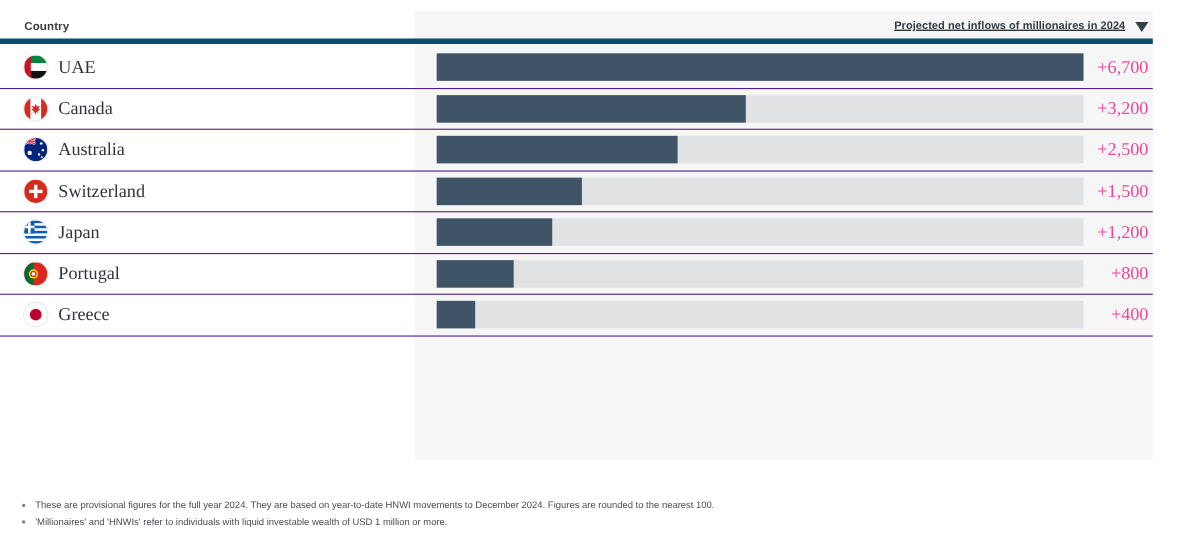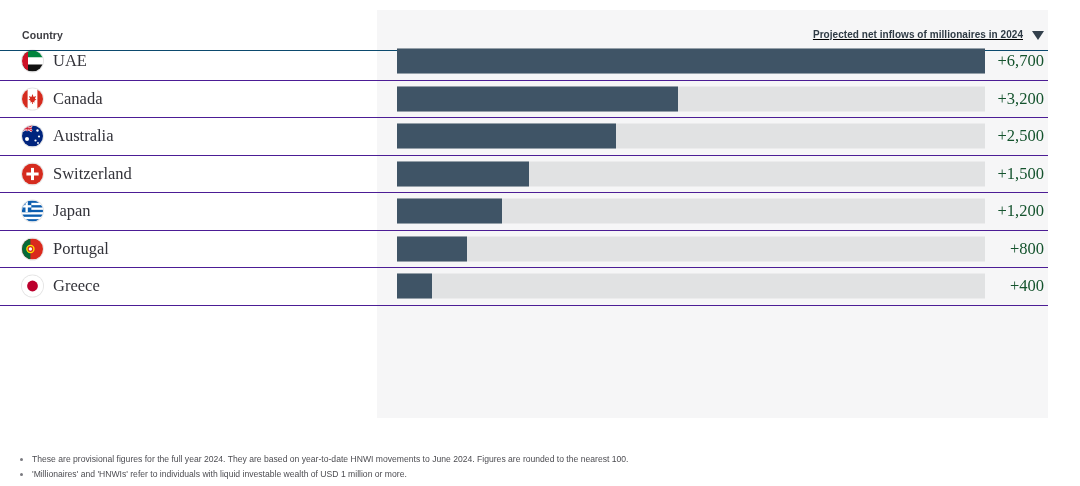--- a/index.html
+++ b/index.html
@@ -29,25 +29,25 @@
     top: 10px;
     width: 671px;
     height: 408px;
     background: #f6f6f7;
   }
 
   
   .header-row {
     position: absolute;
     left: 0;
-    top: 18px;
+    top: 7px;
     width: 1048px;
     height: 33px;
     box-sizing: border-box;
-    border-bottom: 1px solid #0c4a6e;
+    border-bottom: 5px solid #0c4a6e;
   }
   .header-country {
     position: absolute;
     left: 22px;
     top: 11px;
     font-size: 10.5px;
     font-weight: bold;
     color: #3d3d42;
     letter-spacing: .1px;
   }
@@ -131,21 +131,21 @@
     background: #3f5466;
   }
 
   .value {
     position: absolute;
     right: 4px;
     top: 50%;
     transform: translateY(-50%);
     font-family: "Liberation Serif", serif;
     font-size: 16.5px;
-    color: #14532d;
+    color: #ec4899;
     white-space: nowrap;
   }
 
   
   .notes {
     position: absolute;
     left: 14px;
     top: 452px;
     width: 1040px;
   }
@@ -304,16 +304,16 @@
         </span>
         <span class="country-label">Greece</span>
         <div class="track">
           <div class="bar" style="width: 35.1045px; background: rgb(63, 84, 102);"></div>
         </div>
         <span class="value">+400</span>
       </div>
     </div>
 
   <div class="notes" id="notes">
-      <div class="note">These are provisional figures for the full year 2024. They are based on year-to-date HNWI movements to June 2024. Figures are rounded to the nearest 100.</div>
+      <div class="note">These are provisional figures for the full year 2024. They are based on year-to-date HNWI movements to December 2024. Figures are rounded to the nearest 100.</div>
       <div class="note">'Millionaires' and 'HNWIs' refer to individuals with liquid investable wealth of USD 1 million or more.</div>
     </div>
 </div>
 
 </body></html>

